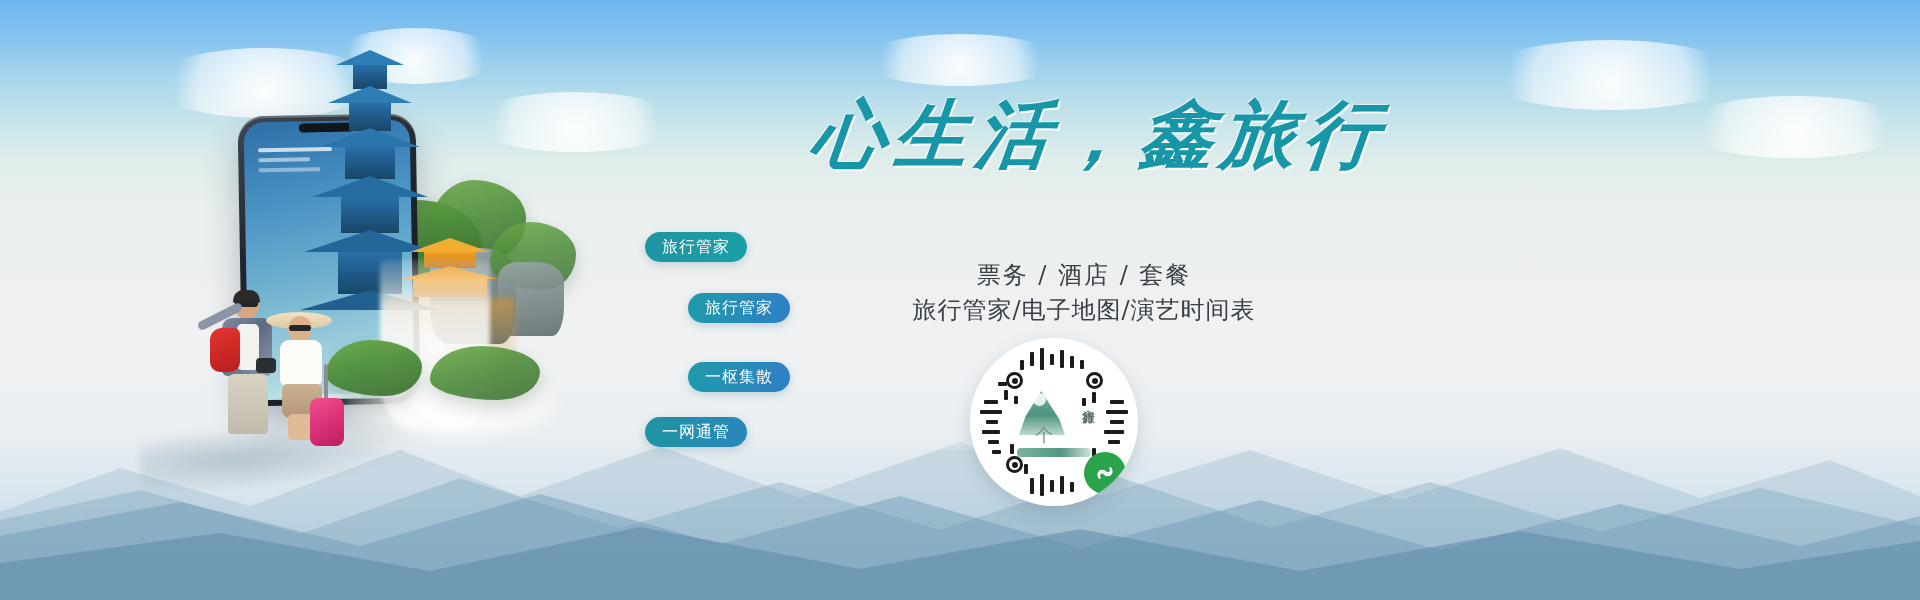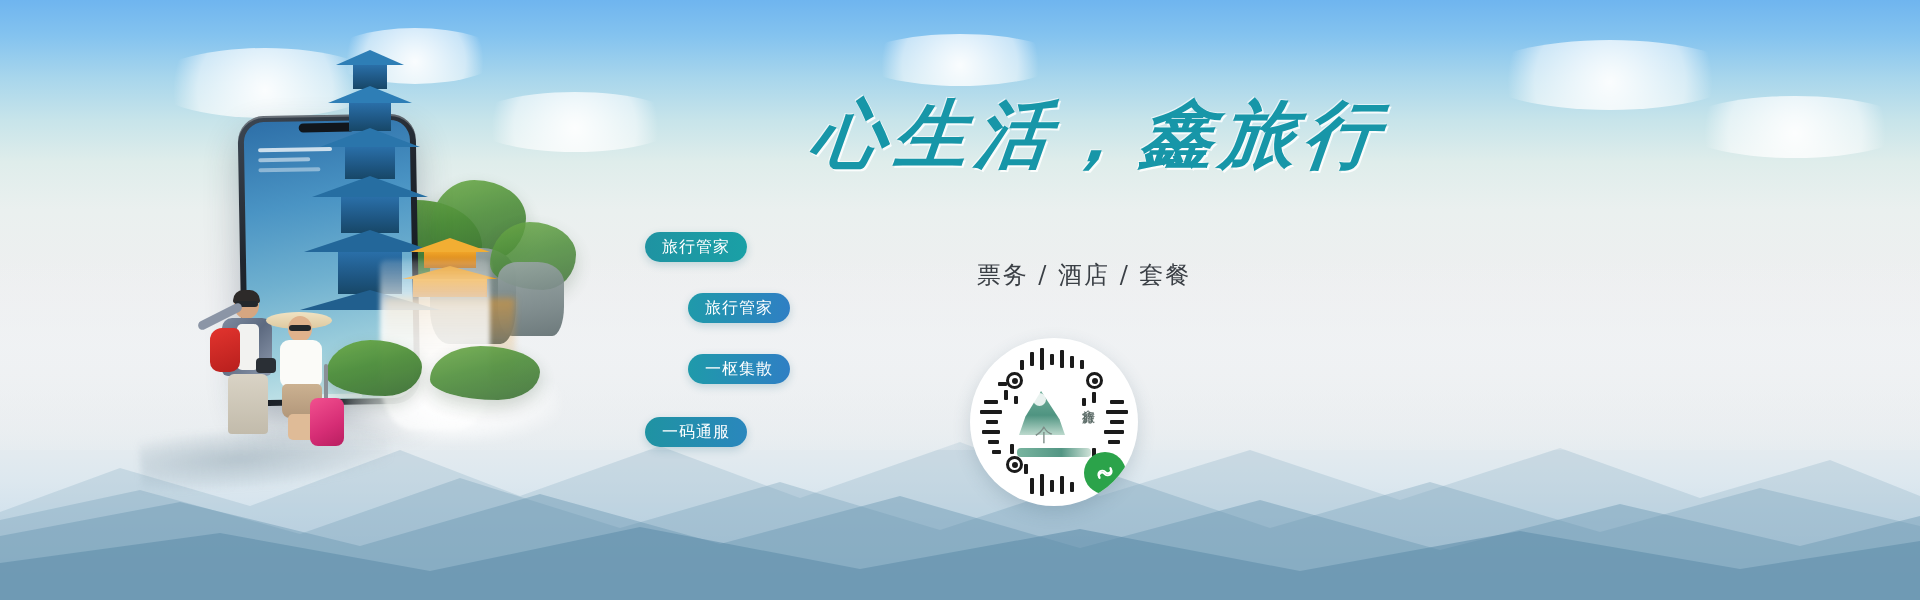--- a/index.html
+++ b/index.html
@@ -385,34 +385,35 @@
       <div class="t-body" style="left:48px; top:92px; width:34px; height:48px; border-radius:8px; background:linear-gradient(150deg,#f2508f 0%,#d62d75 60%,#b81f60 100%);"></div>
     </div>
   </div>
 
   <div class="pill" style="left:645px; top:232px; background:linear-gradient(90deg,#1f93a2 0%,#1aa0a6 100%);">
     <span>旅行管家</span>
   </div>
   <div class="pill" style="left:688px; top:293px; background:linear-gradient(90deg,#1f9aaa 0%,#2f7fc4 100%);">
     <span>旅行管家</span>
   </div>
-  <div class="pill" style="left:688px; top:354px; background:linear-gradient(90deg,#1f9aaa 0%,#2f7fc4 100%);">
+  <div class="pill" style="left:688px; top:362px; background:linear-gradient(90deg,#1f9aaa 0%,#2f7fc4 100%);">
     <span>一枢集散</span>
   </div>
   <div class="pill" style="left:645px; top:417px; background:linear-gradient(90deg,#1f93a2 0%,#2a87bd 100%);">
-    <span>一码通服</span>
+    <span>一网通管</span>
   </div>
 
   <div class="right-block">
 
     <div class="headline">心生活，鑫旅行</div>
 
 
     <div class="svc-lines">
       <div class="svc-line1">票务 / 酒店 / 套餐</div>
+      <div class="svc-line2">旅行管家/电子地图/演艺时间表</div>
     </div>
 
     <div class="qr-wrap">
       <div class="qr-disc">
 
         <div class="qr-eye" style="left:36px; top:34px;"></div>
         <div class="qr-eye" style="left:116px; top:34px;"></div>
         <div class="qr-eye" style="left:36px; top:118px;"></div>
 
         <div class="qr-dot" style="left:60px;  top:14px; width:4px;  height:14px;"></div>

